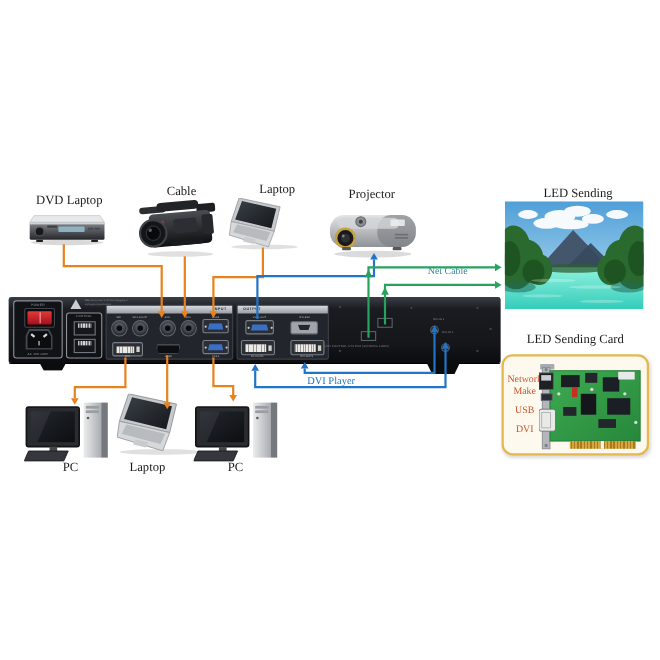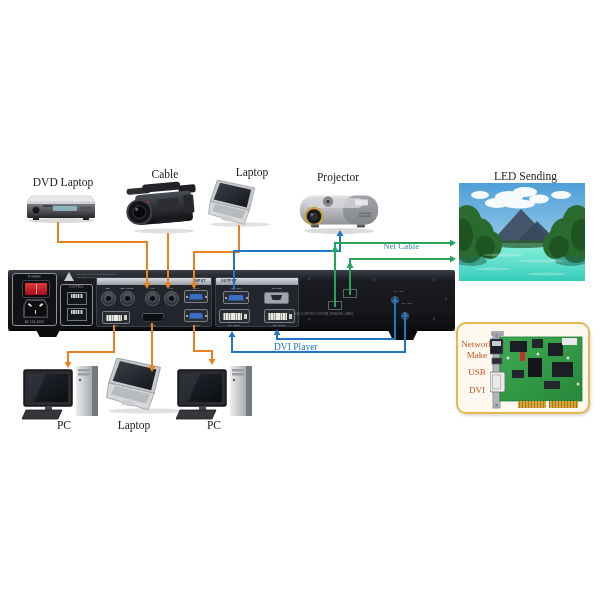--- a/index.html
+++ b/index.html
@@ -44,21 +44,21 @@
   .rnd{position:absolute;border-radius:50%;background:#202329;border:1px solid #565b62;box-sizing:border-box}
   .screw{position:absolute;width:2px;height:2px;border-radius:50%;background:#41454c}
   .warn-tri{position:absolute;width:0;height:0;border-left:5px solid transparent;border-right:5px solid transparent;
        border-bottom:9px solid #c9ccd1}
   .warn-txt{position:absolute;font-size:2.2px;line-height:1.25;color:#85898f;width:40px}
   
   .sc-panel{position:absolute;left:456px;top:322px;width:134px;height:92px;background:#fdf9ee;
        border:2px solid #e4b84e;border-radius:10px;box-sizing:border-box;box-shadow:1px 2px 3px rgba(0,0,0,.15)}
   .sc-label{position:absolute;text-align:center;font-size:9px;color:#cc5429;white-space:nowrap}
   
-  .cable-label{position:absolute;white-space:nowrap}
+  .cable-label{position:absolute;text-align:center;white-space:nowrap}
   .overlay{position:absolute;left:0;top:0;width:600px;height:600px;pointer-events:none}
 </style>
 </head>
 <body>
 
 <div class="canvas">
 
   <svg width="0" height="0" style="position:absolute">
     <defs>
       <linearGradient id="dvdg" x1="0" y1="0" x2="0" y2="1">
@@ -355,20 +355,21 @@
       <polygon points="6,10 24,10 12,38 6,38" fill="#ffffff" opacity=".07"></polygon>
       <rect x="23" y="42" width="7" height="5" fill="#46484d"></rect>
       <rect x="15" y="47" width="23" height="3" rx="1.5" fill="#55585d"></rect>
       <polygon points="4,46 40,46 36,55 0,55" fill="#35373c" stroke="#1c1d20" stroke-width=".8"></polygon>
     </svg>
   </div>
   <div class="cap" style="left:34px;top:419px;width:60px">PC</div>
   <div class="cap" style="left:99px;top:419px;width:70px">Laptop</div>
   <div class="cap" style="left:184px;top:419px;width:60px">PC</div>
 
+  <div class="cap" style="left:453px;top:303px;width:140px">LED Sending Card</div>
   <div class="sc-panel"></div>
   <div class="sc-label" style="left:458px;top:339px;width:38px">Network</div>
   <div class="sc-label" style="left:458px;top:350px;width:38px">Make</div>
   <div class="sc-label" style="left:458px;top:367px;width:38px">USB</div>
   <div class="sc-label" style="left:458px;top:385px;width:38px">DVI</div>
   <div class="dev" style="left:490px;top:328px;width:98px;height:84px">
     <svg viewBox="0 0 98 84">
       <rect x="1" y="3" width="13" height="5" rx="1" fill="#a8acb1"></rect>
       <rect x="3" y="6" width="7" height="74" fill="#b3b7bc" stroke="#888c90" stroke-width=".8"></rect>
       <circle cx="6.5" cy="8" r="1.5" fill="#7d8187"></circle>

